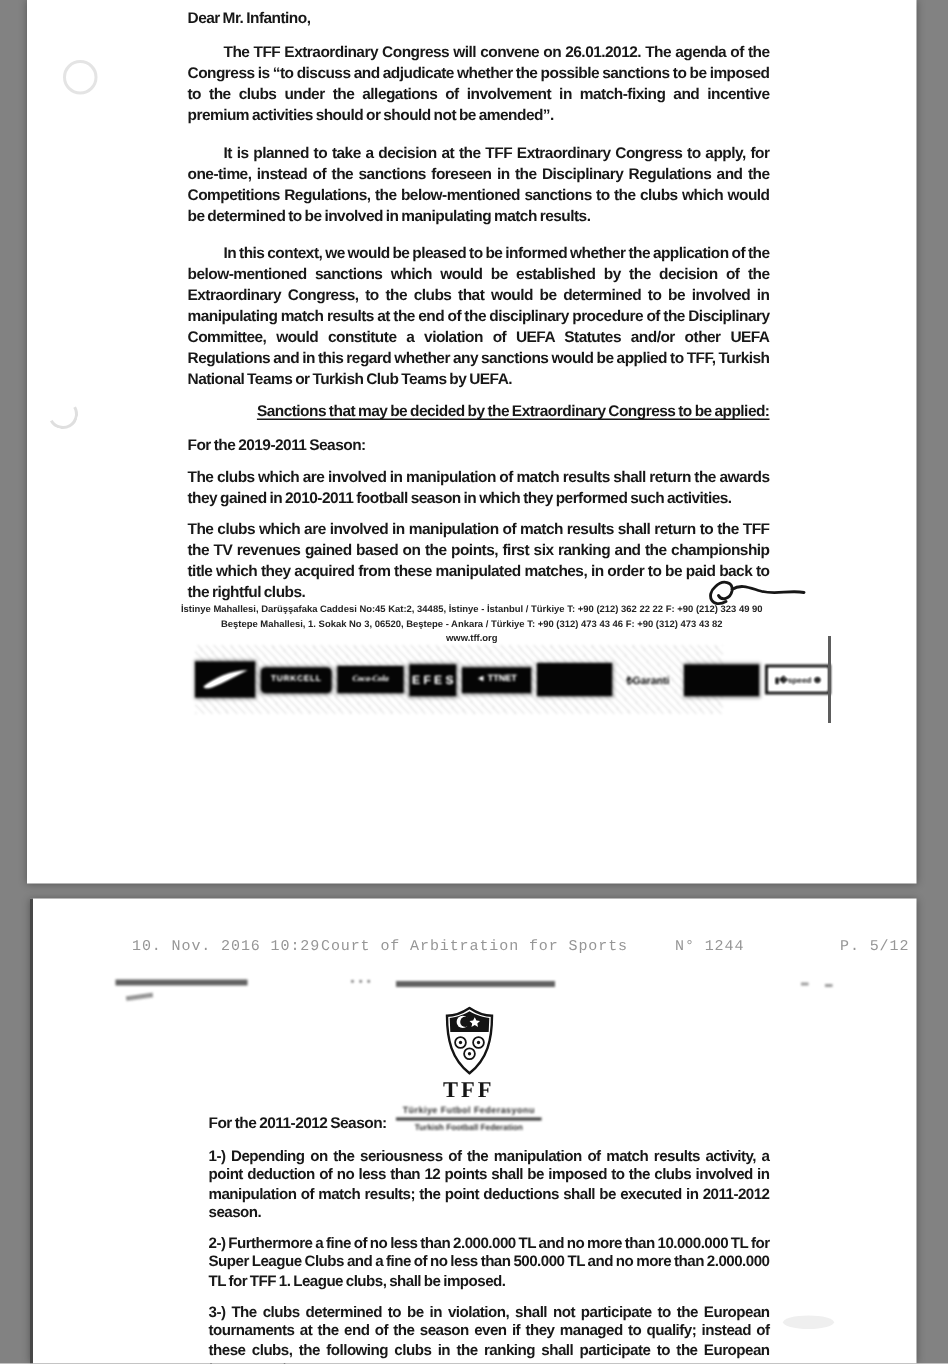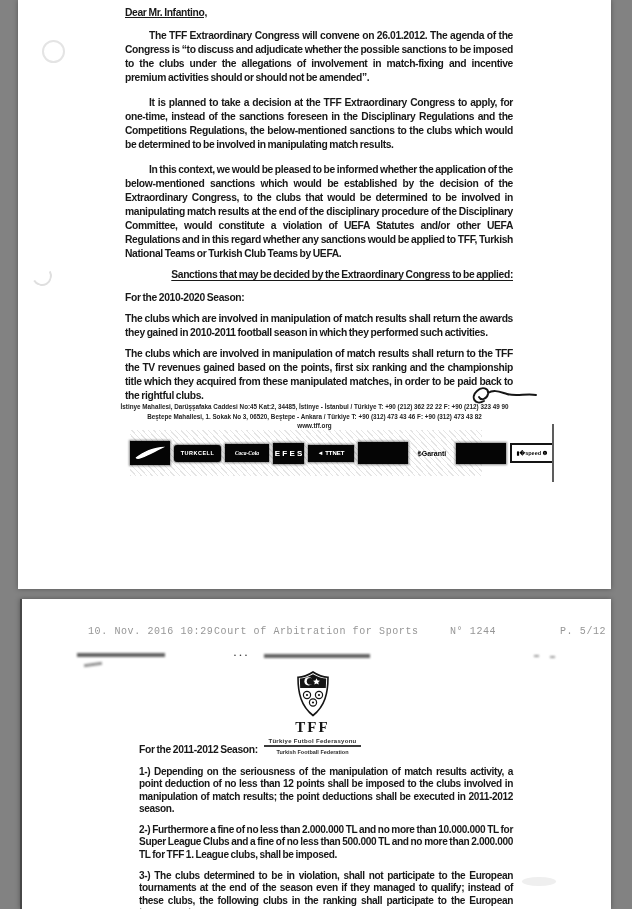--- a/index.html
+++ b/index.html
@@ -13,21 +13,21 @@
 
   
   .fax{
     color:#181818;font-weight:700;font-size:10.3px;line-height:14px;
     letter-spacing:-0.35px;word-spacing:-0.6px;text-align:justify;
     filter:blur(0.3px);
   }
   .content1{position:absolute;left:107px;top:6px;width:388px;}
   .content1 p{margin:0;}
   .p-indent{text-indent:24px;}
-  .mt-sal{margin-bottom:9px !important;text-decoration:underline;}
+  .mt-sal{margin-bottom:9px !important;}
   .mt-p{margin-top:11px !important;}
   .head-underline{margin-top:7px !important;text-decoration:underline;text-underline-offset:2px;text-align:right;}
   .head{margin-top:9px !important;text-align:left;}
   .mt-s{margin-top:7px !important;}
 
   .punch-hole{position:absolute;left:24px;top:40px;width:19px;height:19px;border-radius:50%;
     border:2px solid #e4e4e4;}
   .punch-arc{position:absolute;left:14px;top:266px;width:16px;height:16px;border-radius:50%;
     border:2px solid #dadada;border-left-color:transparent;border-top-color:transparent;transform:rotate(15deg);opacity:.85;}
 
@@ -80,21 +80,21 @@
 <div class="page page1">
   <div class="punch-hole"></div>
   <div class="punch-arc"></div>
 
   <div class="content1 fax">
     <p class="mt-sal">Dear Mr. Infantino,</p>
     <p class="p-indent">The TFF Extraordinary Congress will convene on 26.01.2012. The agenda of the Congress is “to discuss and adjudicate whether the possible sanctions to be imposed to the clubs under the allegations of involvement in match-fixing and incentive premium activities should or should not be amended”.</p>
     <p class="p-indent mt-p">It is planned to take a decision at the TFF Extraordinary Congress to apply, for one-time, instead of the sanctions foreseen in the Disciplinary Regulations and the Competitions Regulations, the below-mentioned sanctions to the clubs which would be determined to be involved in manipulating match results.</p>
     <p class="p-indent mt-p">In this context, we would be pleased to be informed whether the application of the below-mentioned sanctions which would be established by the decision of the Extraordinary Congress, to the clubs that would be determined to be involved in manipulating match results at the end of the disciplinary procedure of the Disciplinary Committee, would constitute a violation of UEFA Statutes and/or other UEFA Regulations and in this regard whether any sanctions would be applied to TFF, Turkish National Teams or Turkish Club Teams by UEFA.</p>
     <p class="head-underline">Sanctions that may be decided by the Extraordinary Congress to be applied:</p>
-    <p class="head">For the 2010-2020 Season:</p>
+    <p class="head">For the 2019-2011 Season:</p>
     <p class="mt-s">The clubs which are involved in manipulation of match results shall return the awards they gained in 2010-2011 football season in which they performed such activities.</p>
     <p class="mt-s">The clubs which are involved in manipulation of match results shall return to the TFF the TV revenues gained based on the points, first six ranking and the championship title which they acquired from these manipulated matches, in order to be paid back to the rightful clubs.</p>
   </div>
 
   <div class="signature">
     <svg width="72" height="34" viewBox="0 0 72 34">
       <path d="M16,21 C7,26 2,17 9,11 C14,6 21,8 20,14 C19,19 13,21 11,17 M20,13 C26,9 32,12 39,14 C49,17 58,13 68,15" stroke="#161616" stroke-width="1.9" fill="none" stroke-linecap="round"></path>
     </svg>
   </div>
 

